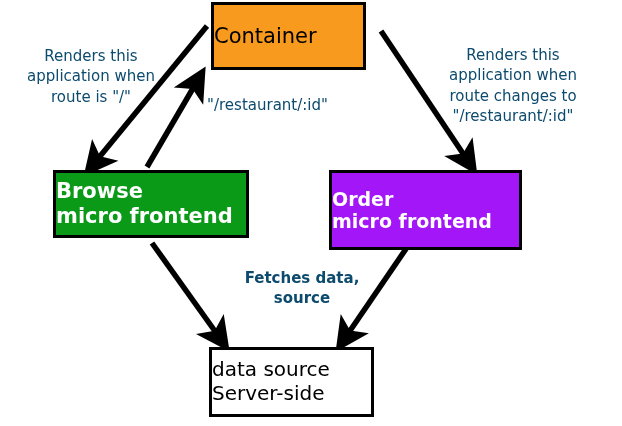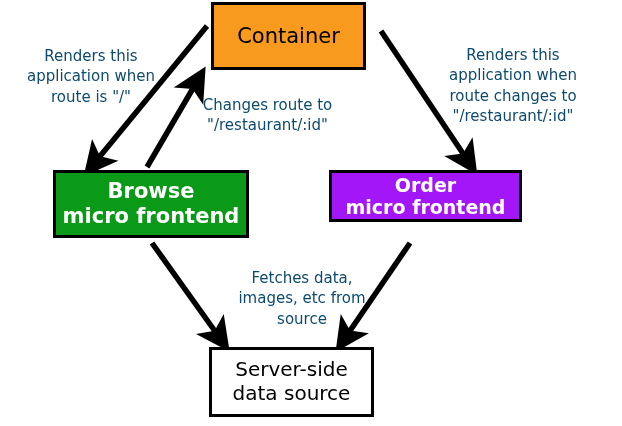--- a/index.html
+++ b/index.html
@@ -23,21 +23,21 @@
     top: 0;
     width: 622px;
     height: 426px;
   }
   .node {
     position: absolute;
     box-sizing: border-box;
     border: 3px solid #000000;
     display: flex;
     flex-direction: column;
-    align-items: center;
+    align-items: flex-start;
     justify-content: center;
     text-align: center;
     line-height: 1.18;
     z-index: 3;
   }
   .node .line {
     display: block;
     white-space: nowrap;
   }
   #node-container {
@@ -56,21 +56,21 @@
     height: 68px;
     background: #0a9a18;
     color: #ffffff;
     font-size: 21px;
     font-weight: bold;
   }
   #node-order {
     left: 329px;
     top: 170px;
     width: 193px;
-    height: 52px;
+    height: 80px;
     background: #a316f7;
     color: #ffffff;
     font-size: 19px;
     font-weight: bold;
   }
   #node-server {
     left: 209px;
     top: 347px;
     width: 165px;
     height: 70px;
@@ -86,21 +86,21 @@
     text-align: center;
     white-space: nowrap;
     z-index: 2;
   }
   .edge-label .line {
     display: block;
   }
   #label-left   { left: 8px;   top: 46px;  width: 166px; }
   #label-middle { left: 175px; top: 95px;  width: 185px; }
   #label-right  { left: 415px; top: 45px;  width: 196px; }
-  #label-bottom { left: 222px; top: 268px; width: 160px; }
+  #label-bottom { left: 222px; top: 268px; width: 160px; font-weight: bold; }
 </style>
 </head>
 <body>
 
 <div id="canvas">
 
   <svg id="arrow-layer" viewBox="0 0 622 426" width="622" height="426">
     <defs>
       <marker id="ah" markerWidth="7" markerHeight="7" refX="4.2" refY="3.5" orient="auto" markerUnits="strokeWidth">
         <path d="M0.4,0.4 L6.6,3.5 L0.4,6.6 L1.9,3.5 Z" fill="#000000"></path>
@@ -126,41 +126,39 @@
     <span class="line">Browse</span>
     <span class="line">micro frontend</span>
   </div>
 
   <div class="node" id="node-order">
     <span class="line">Order</span>
     <span class="line">micro frontend</span>
   </div>
 
   <div class="node" id="node-server">
+    <span class="line">data source</span>
     <span class="line">Server-side</span>
-    <span class="line">data source</span>
   </div>
 
   <div class="edge-label" id="label-left">
     <span class="line">Renders this</span>
     <span class="line">application when</span>
     <span class="line">route is "/"</span>
   </div>
 
   <div class="edge-label" id="label-middle">
-    <span class="line">Changes route to</span>
     <span class="line">"/restaurant/:id"</span>
   </div>
 
   <div class="edge-label" id="label-right">
     <span class="line">Renders this</span>
     <span class="line">application when</span>
     <span class="line">route changes to</span>
     <span class="line">"/restaurant/:id"</span>
   </div>
 
   <div class="edge-label" id="label-bottom">
     <span class="line">Fetches data,</span>
-    <span class="line">images, etc from</span>
     <span class="line">source</span>
   </div>
 
 </div>
 
 </body></html>

